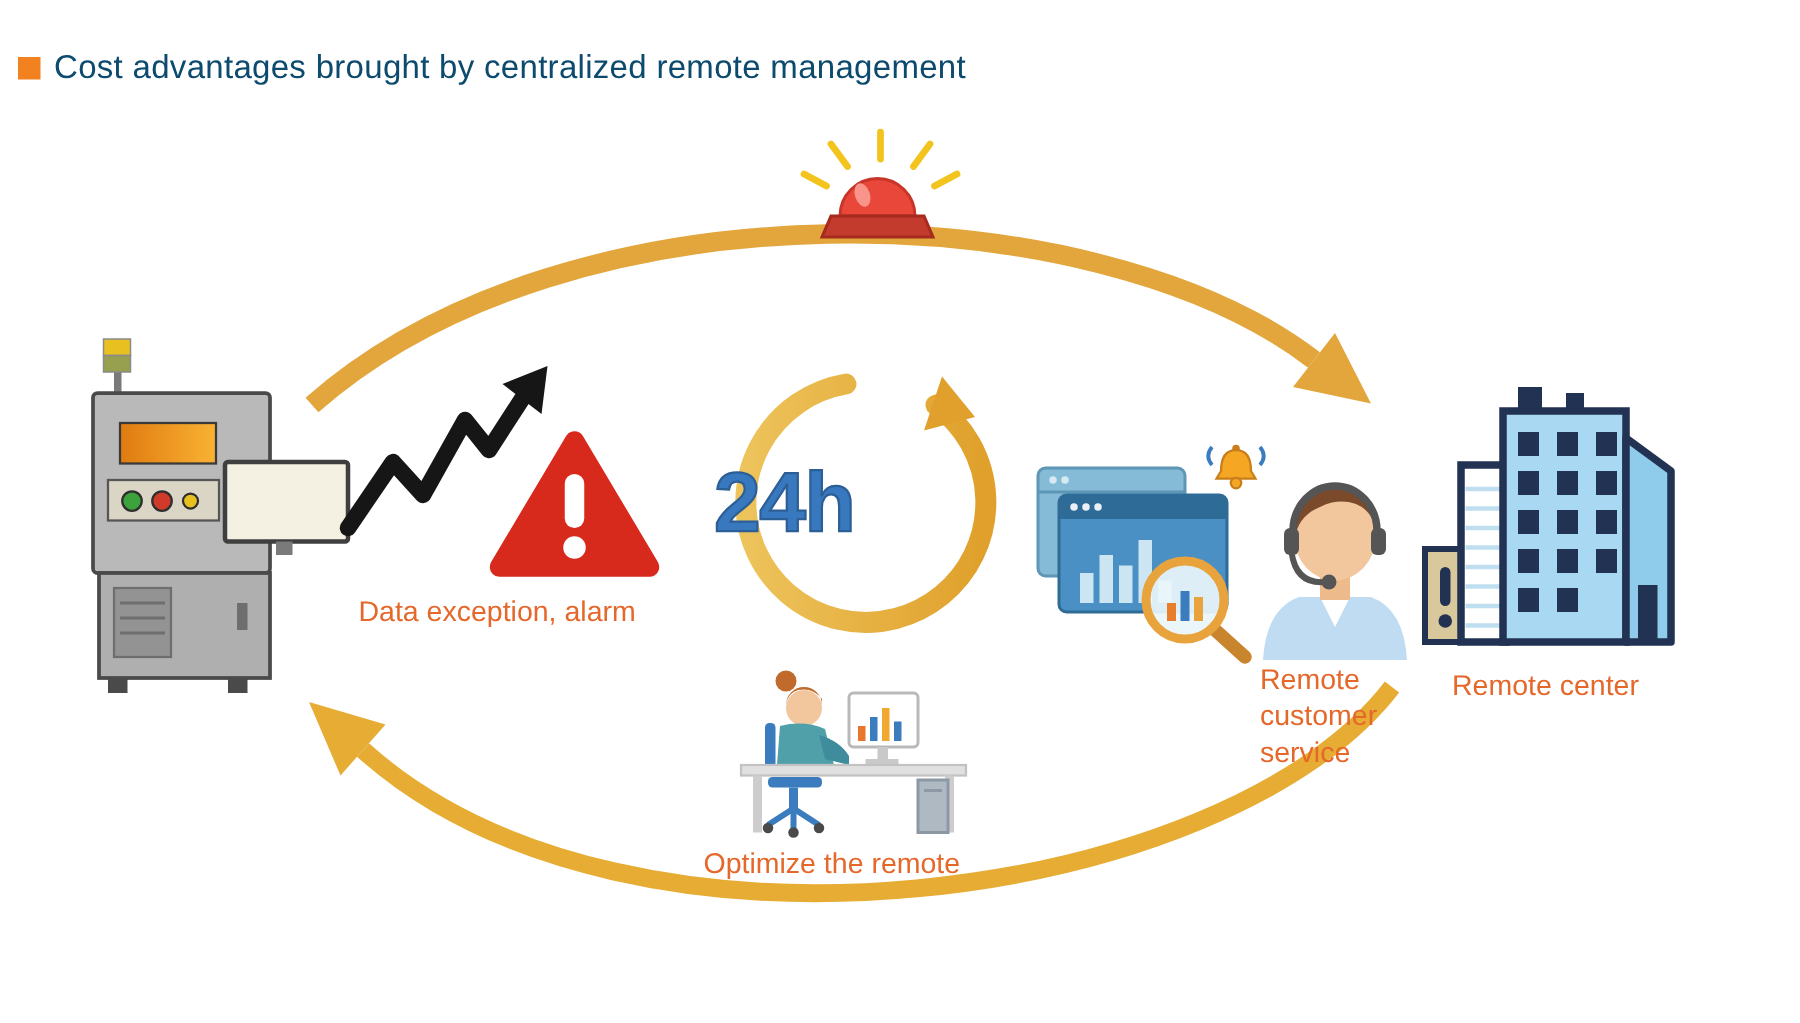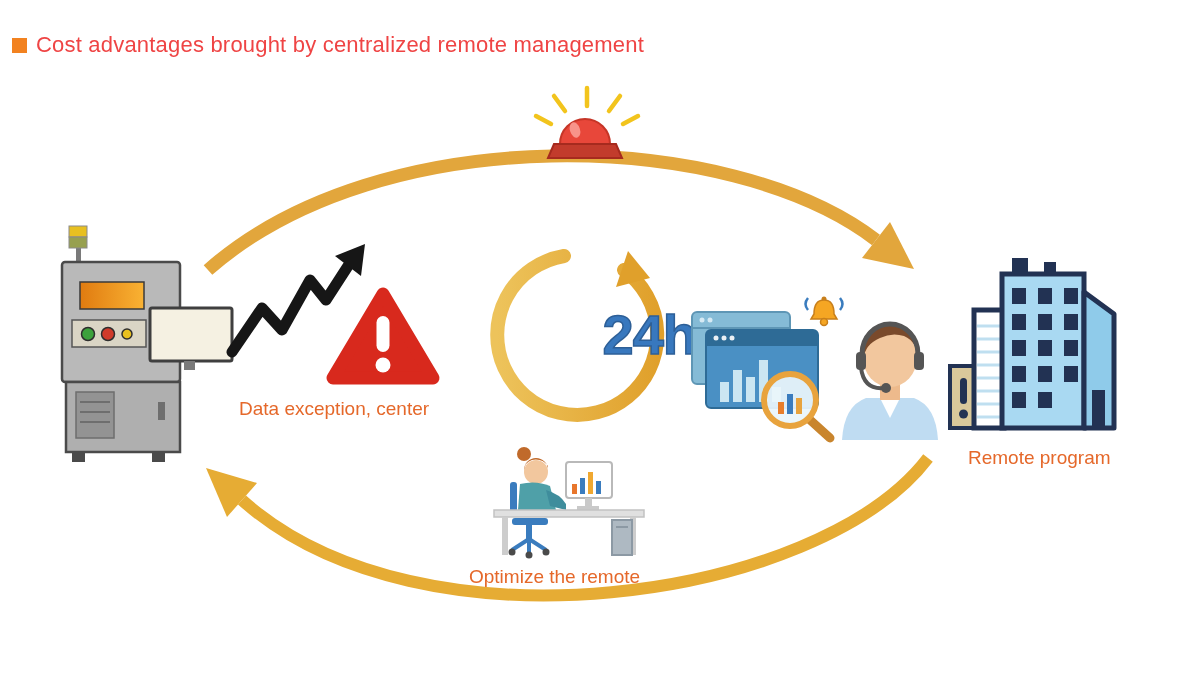--- a/index.html
+++ b/index.html
@@ -1,24 +1,24 @@
 <!DOCTYPE html>
 <html><head>
 <meta charset="utf-8">
 <style>
   * { margin:0; padding:0; box-sizing:border-box; }
   html,body { width:1200px; height:682px; background:#ffffff; font-family:"Liberation Sans", sans-serif; }
   .canvas { position:relative; width:1200px; height:682px; background:#ffffff; overflow:hidden; }
   .abs { position:absolute; }
   .title-row { position:absolute; left:12px; top:32px; display:flex; align-items:center; gap:9px; }
   .title-bullet { width:15px; height:15px; background:#F28220; flex:0 0 auto; }
-  .title-text { font-size:22px; color:#ef4444; font-weight:500; letter-spacing:.2px; }
+  .title-text { font-size:22px; color:#0c4a6e; font-weight:500; letter-spacing:.2px; }
   .label { position:absolute; color:#E5682A; font-size:19px; line-height:1.28; }
-  .badge-24h { position:absolute; left:491px; top:303px; width:205px; height:64px; line-height:64px;
-               text-align:right; font-size:56px; font-weight:bold; color:#3878BE;
+  .badge-24h { position:absolute; left:476px; top:303px; width:205px; height:64px; line-height:64px;
+               text-align:left; font-size:56px; font-weight:bold; color:#3878BE;
                -webkit-text-stroke:1.5px #2D5F97; letter-spacing:-1px; }
 </style>
 </head>
 <body>
 
 <div class="canvas">
 
   <div class="title-row">
     <span class="title-bullet"></span>
     <span class="title-text">Cost advantages brought by centralized remote management</span>
@@ -223,17 +223,18 @@
       <line x1="124" y1="95" x2="136" y2="95" stroke="#8C99A4" stroke-width="2"></line>
       <rect x="20" y="86" width="36" height="7" rx="3" fill="#3A7CBE"></rect>
       <rect x="34" y="93" width="6" height="15" fill="#3A7CBE"></rect>
       <path d="M 37 107 L 20 118 M 37 107 L 54 118 M 37 107 L 37 121" fill="none" stroke="#3A7CBE" stroke-width="4"></path>
       <circle cx="20" cy="120" r="3.5" fill="#4A4A4A"></circle>
       <circle cx="54" cy="120" r="3.5" fill="#4A4A4A"></circle>
       <circle cx="37" cy="123" r="3.5" fill="#4A4A4A"></circle>
     </svg>
   </div>
 
-  <div class="label" style="left:239px;top:397px">Data exception, center</div>
-  <div class="label" style="left:968px;top:446px">Remote program</div>
+  <div class="label" style="left:239px;top:397px">Data exception, alarm</div>
+  <div class="label" style="left:840px;top:442px;width:105px">Remote customer service</div>
+  <div class="label" style="left:968px;top:446px">Remote center</div>
   <div class="label" style="left:469px;top:565px">Optimize the remote</div>
 
 </div>
 
 </body></html>

